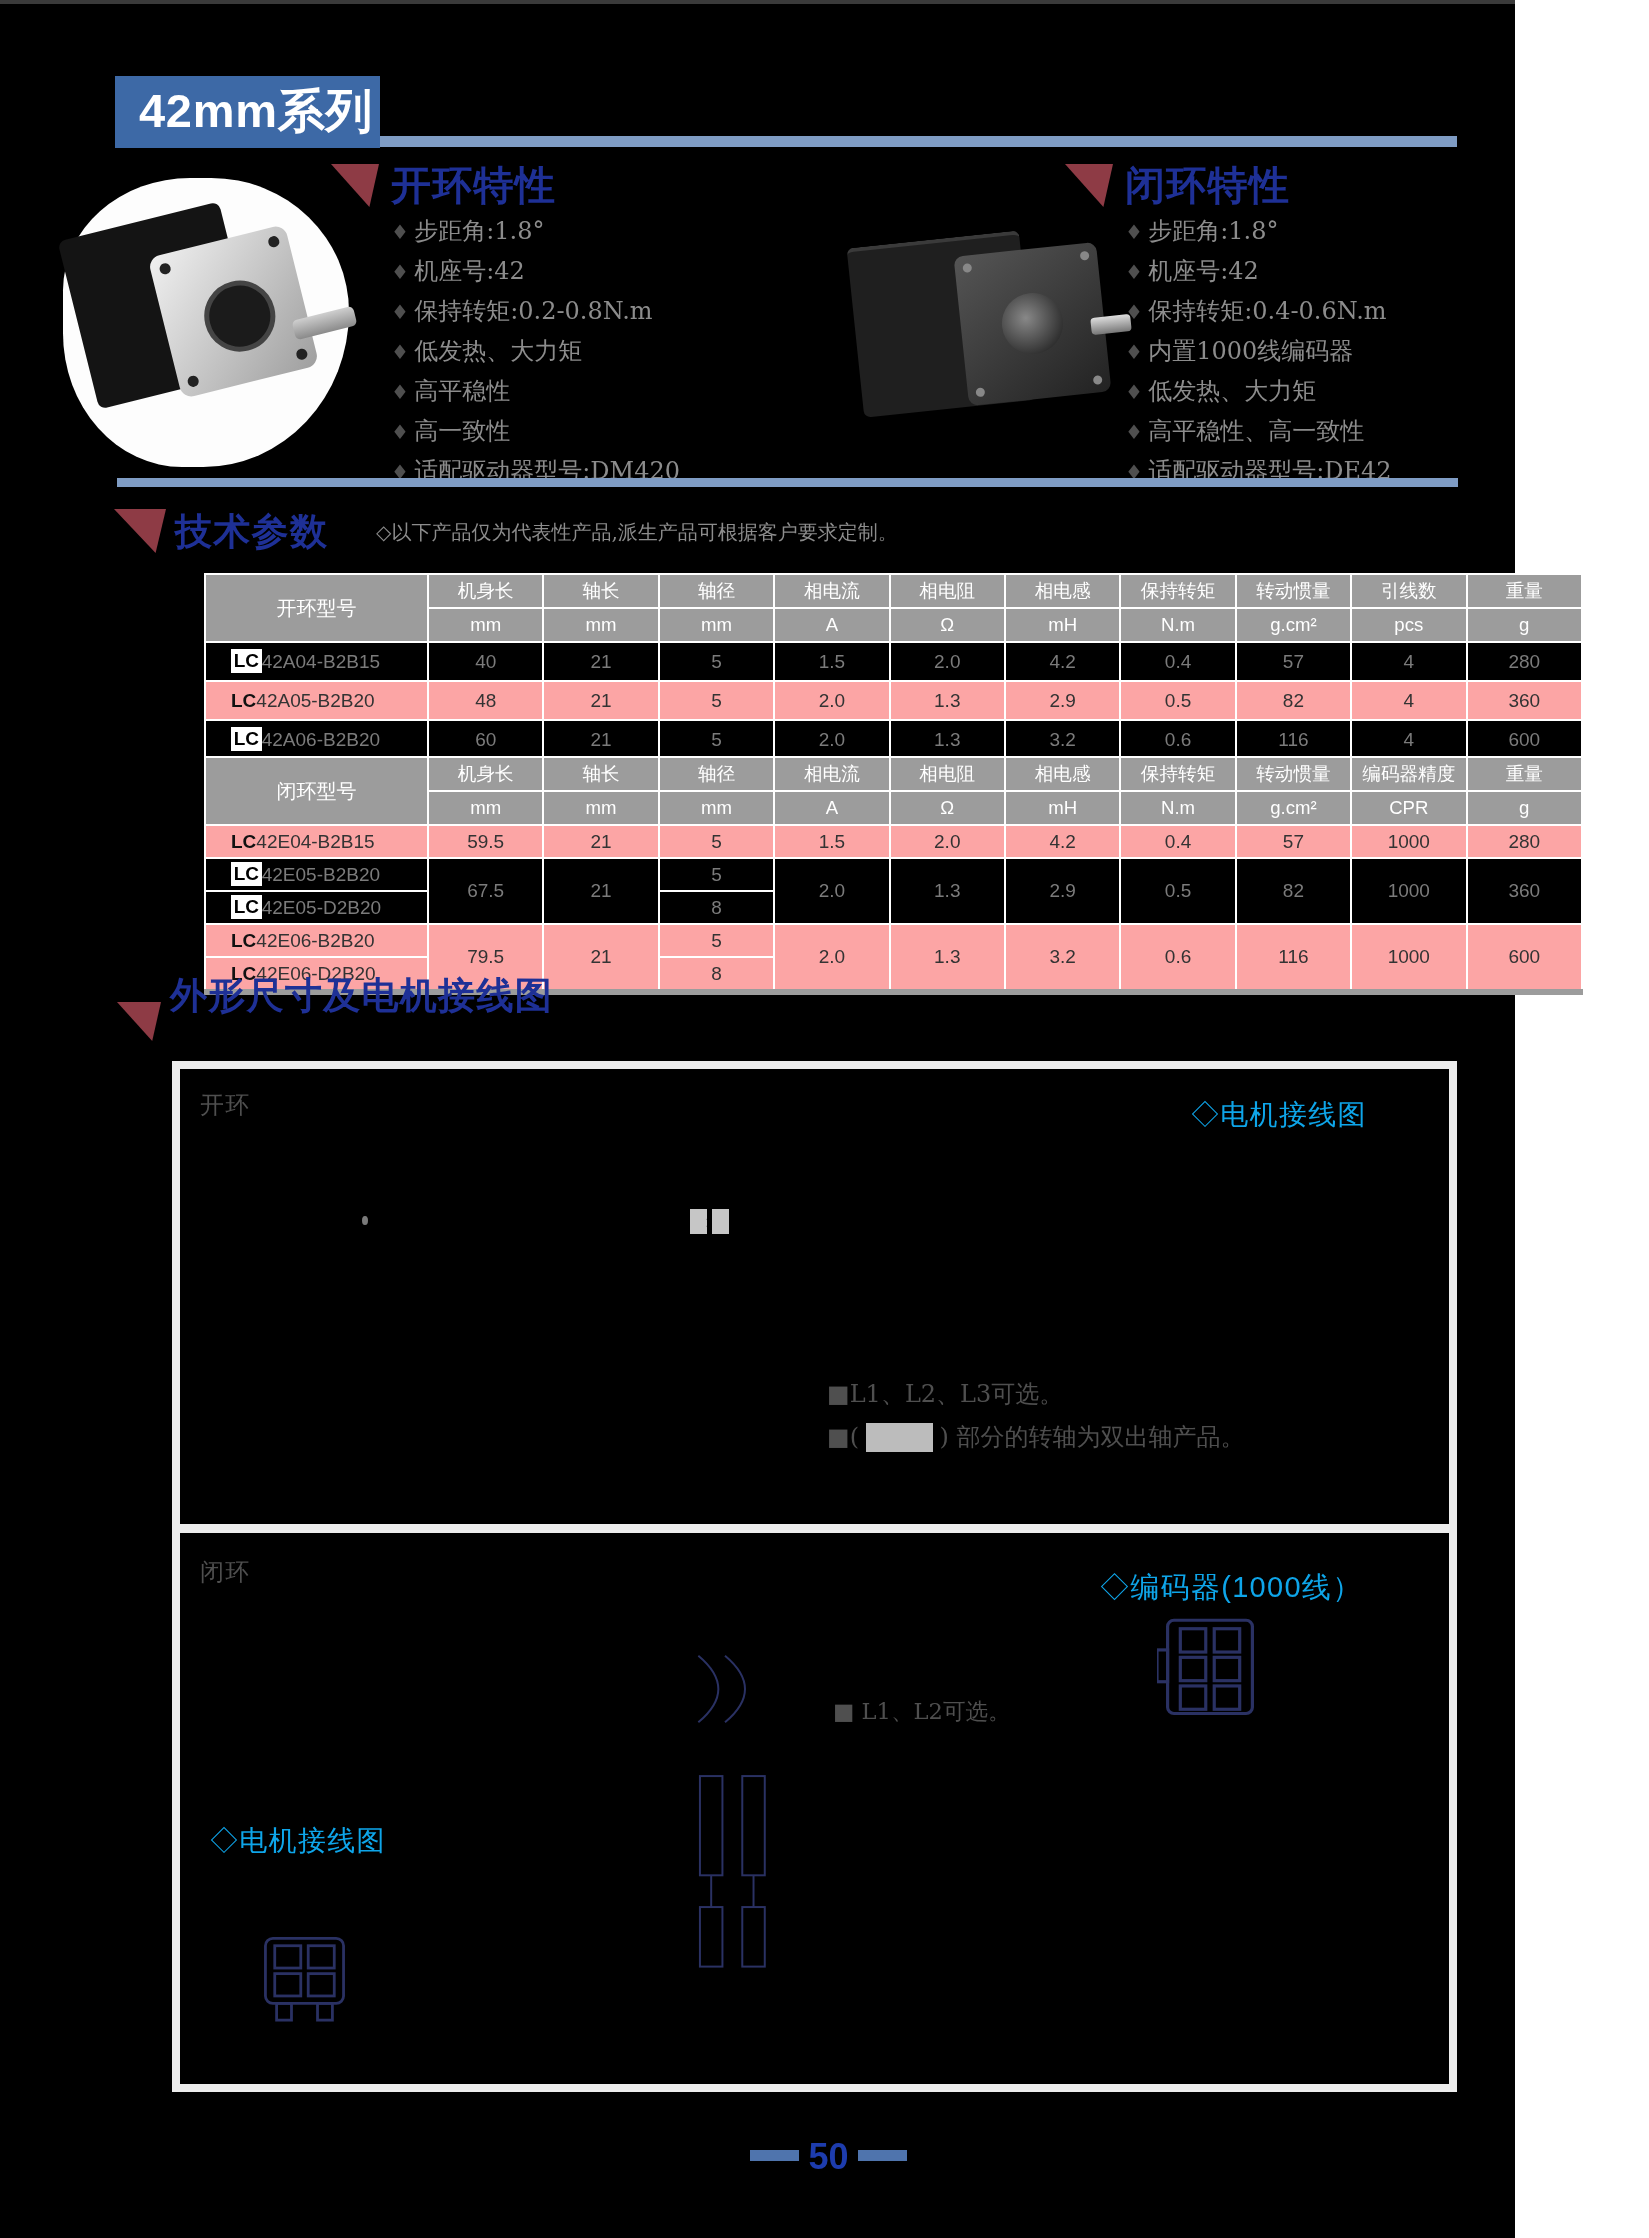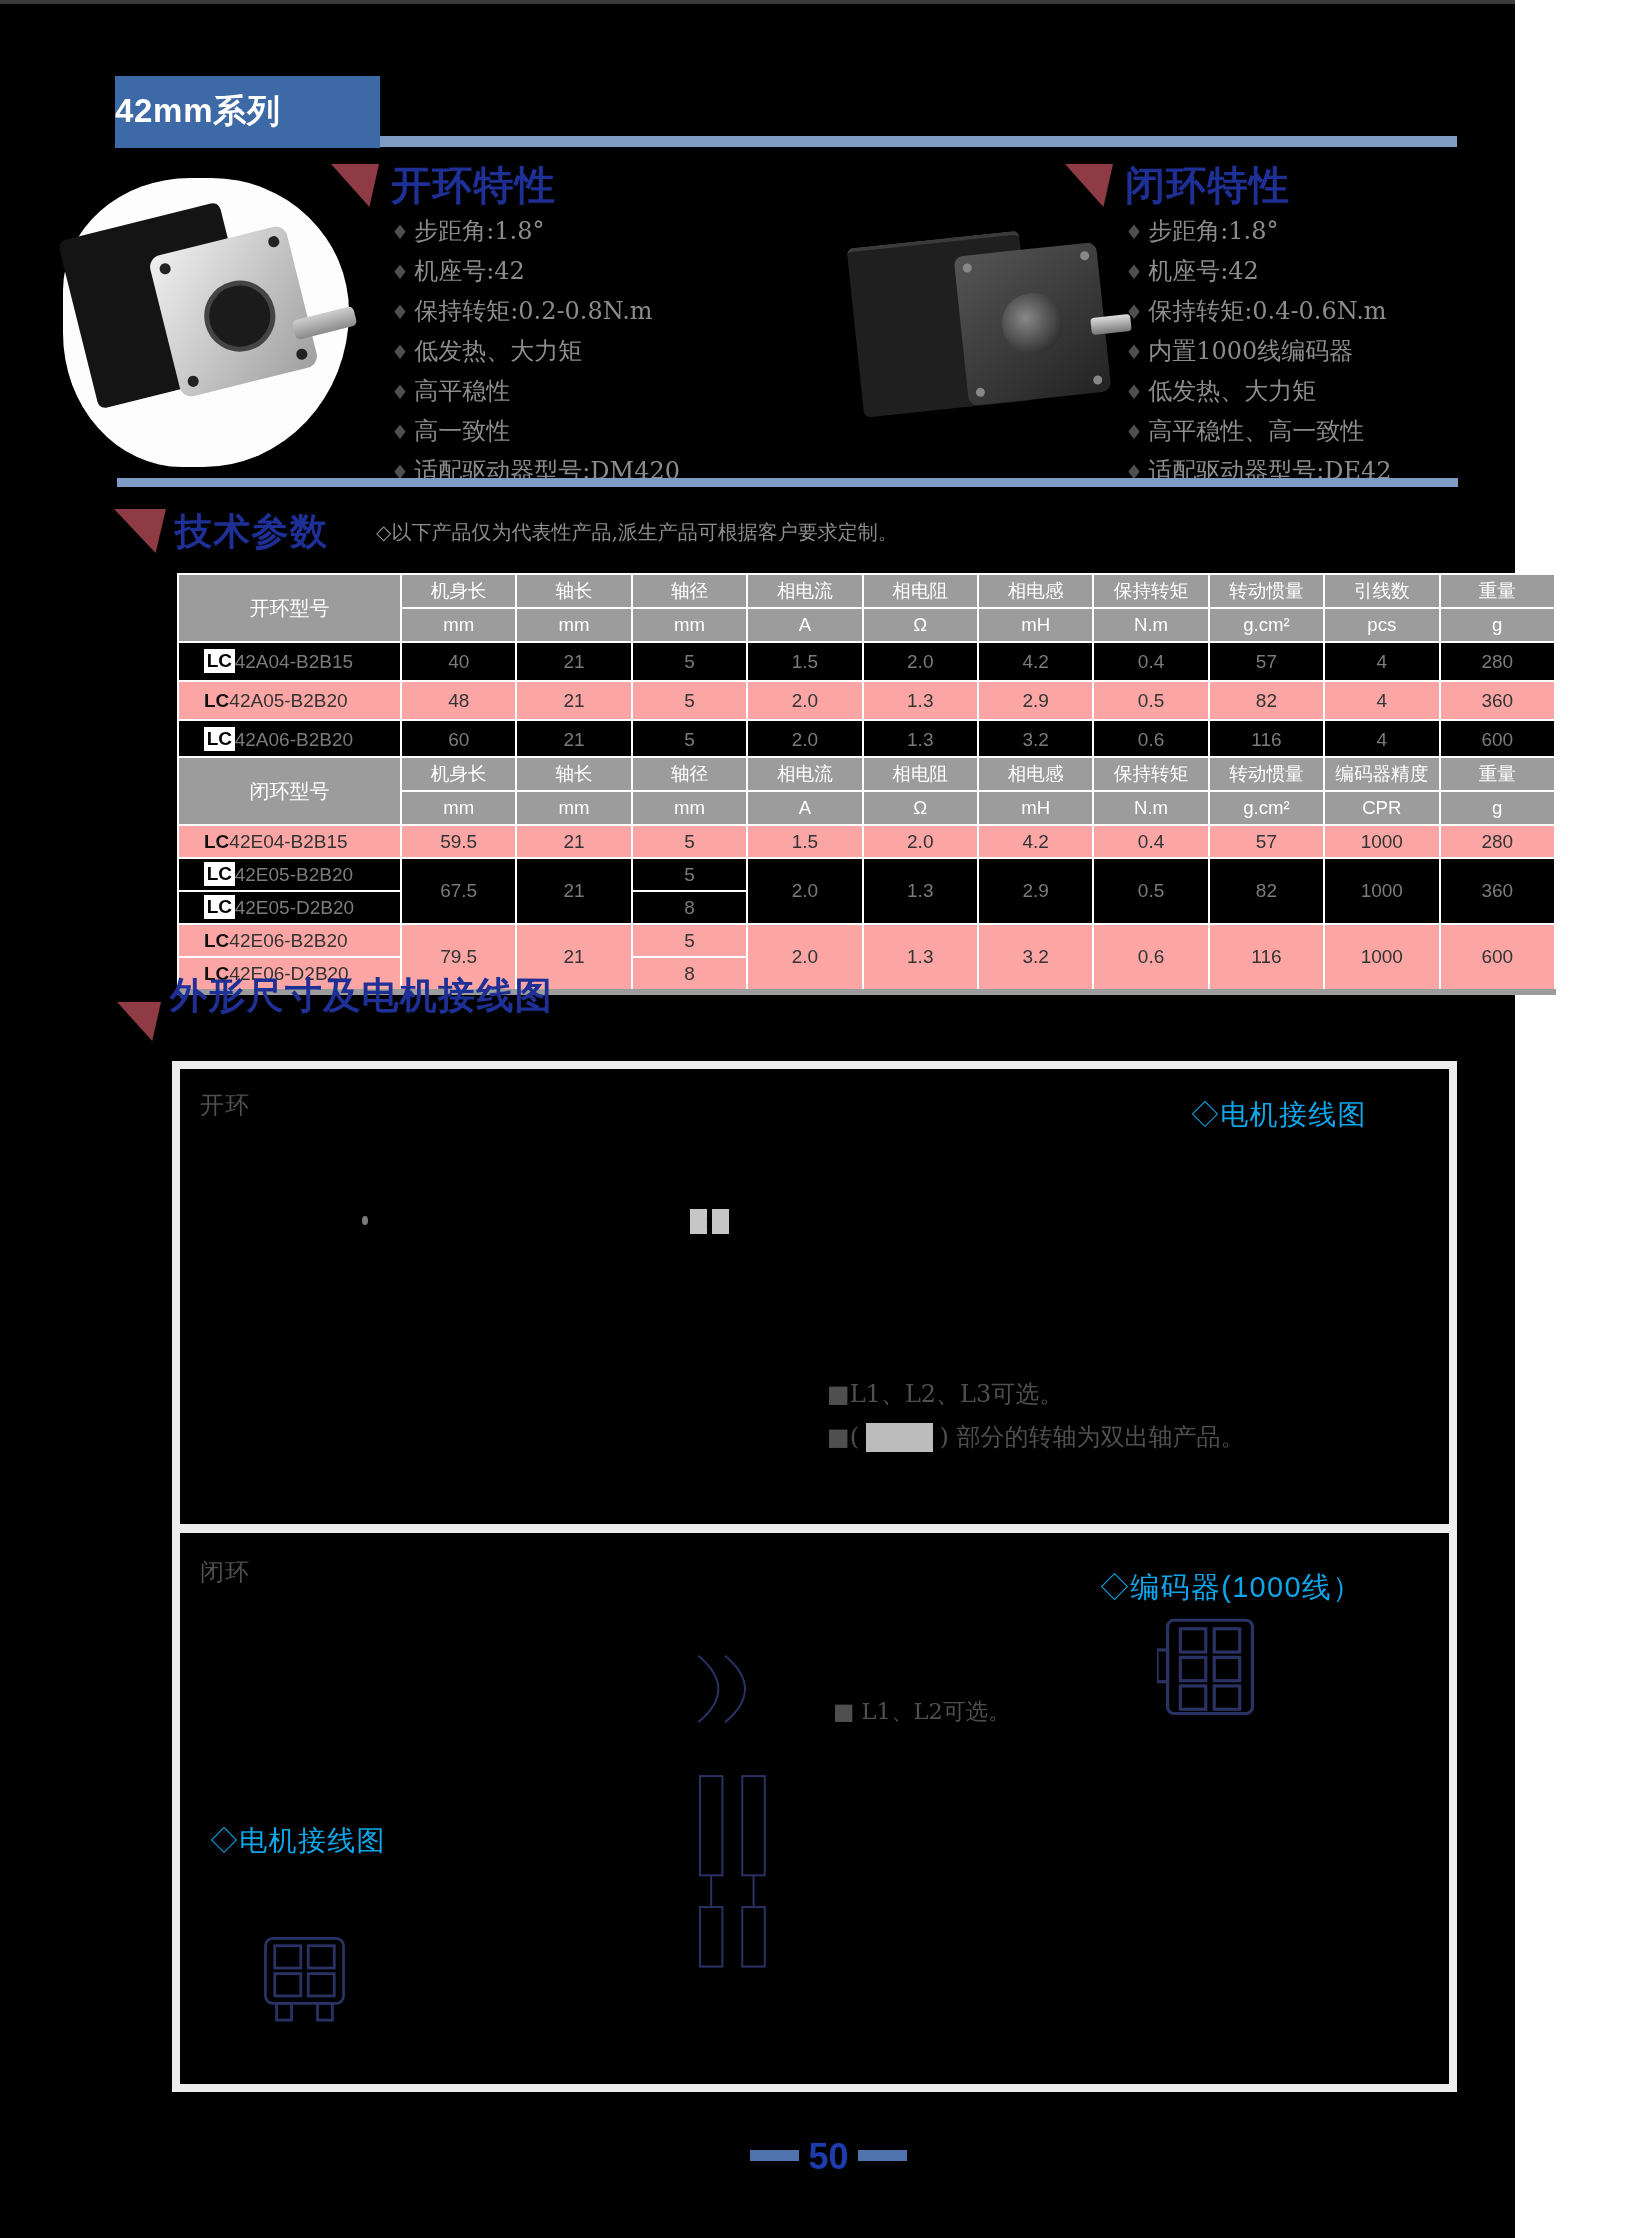--- a/index.html
+++ b/index.html
@@ -6,38 +6,38 @@
   .canvas{position:relative;width:1649px;height:2239px;background:#000;overflow:hidden;
           font-family:"Liberation Sans",sans-serif;}
   .abs{position:absolute;}
 
   
   .topline{left:0;top:0;width:1649px;height:4px;background:#3a3a3a;}
   .right-strip{left:1515px;top:0;width:134px;height:2239px;background:#ffffff;}
 
   
   .series-box{left:115px;top:76px;width:265px;height:72px;background:#3d69a6;}
-  .series-box span{display:block;line-height:70px;font-size:33px;font-weight:600;color:#fff;letter-spacing:0.7px;}
+  .series-box span{display:block;padding-left:24px;line-height:70px;font-size:47px;font-weight:600;color:#fff;letter-spacing:0.7px;}
   .hbar1{left:380px;top:136px;width:1077px;height:11.3px;background:#7f9cc4;}
   .hbar2{left:117px;top:478px;width:1341px;height:8.6px;background:#7f9cc4;}
 
   
   .tri{background:#8e3b45;clip-path:polygon(0 0,100% 0,80% 100%);}
   .sec-h1{font-size:40px;font-weight:700;color:#1e3096;letter-spacing:1.3px;white-space:nowrap;}
   .sec-h2{font-size:37px;font-weight:700;color:#1e3096;letter-spacing:1.3px;white-space:nowrap;}
 
   
   .feat-list{font-family:"DejaVu Serif","Liberation Serif",serif;}
   .feat-item{height:40px;line-height:40px;font-size:24px;color:#8c8c8c;white-space:nowrap;}
   .feat-item .dia{color:#4f4f4f;font-size:20px;margin-right:5.3px;}
 
   .spec-note{font-family:"DejaVu Serif","Liberation Serif",serif;font-size:20px;color:#8c8c8c;white-space:nowrap;}
 
   
-  .spec-table{border-collapse:collapse;table-layout:fixed;width:1379px;border:2px solid #fff;border-bottom:6px solid #9c9c9c;}
+  .spec-table{border-collapse:collapse;table-layout:fixed;width:1379px;border:2px solid #fff;border-bottom:6px solid #9c9c9c;margin-left:27px;}
   .spec-table th,.spec-table td{border:2px solid #fff;text-align:center;overflow:hidden;white-space:nowrap;}
   .spec-table th{background:#9c9c9c;color:#fff;font-weight:400;font-size:18.6px;height:30px;}
   .spec-table th.mh{font-size:20px;}
   .open-wrap td{height:35px;font-size:19px;}
   .closed-wrap td{height:29px;font-size:19px;}
   tr.dark td{background:#000;color:#7b7b7b;}
   tr.light td{background:#fca5a5;color:#333;}
   td.model{text-align:left !important;padding-left:25px;}
   tr.dark td.model .lc{background:#fff;color:#000;padding:1.3px 2.7px;font-weight:600;}
   tr.light td.model .lc{color:#111;font-weight:600;}

